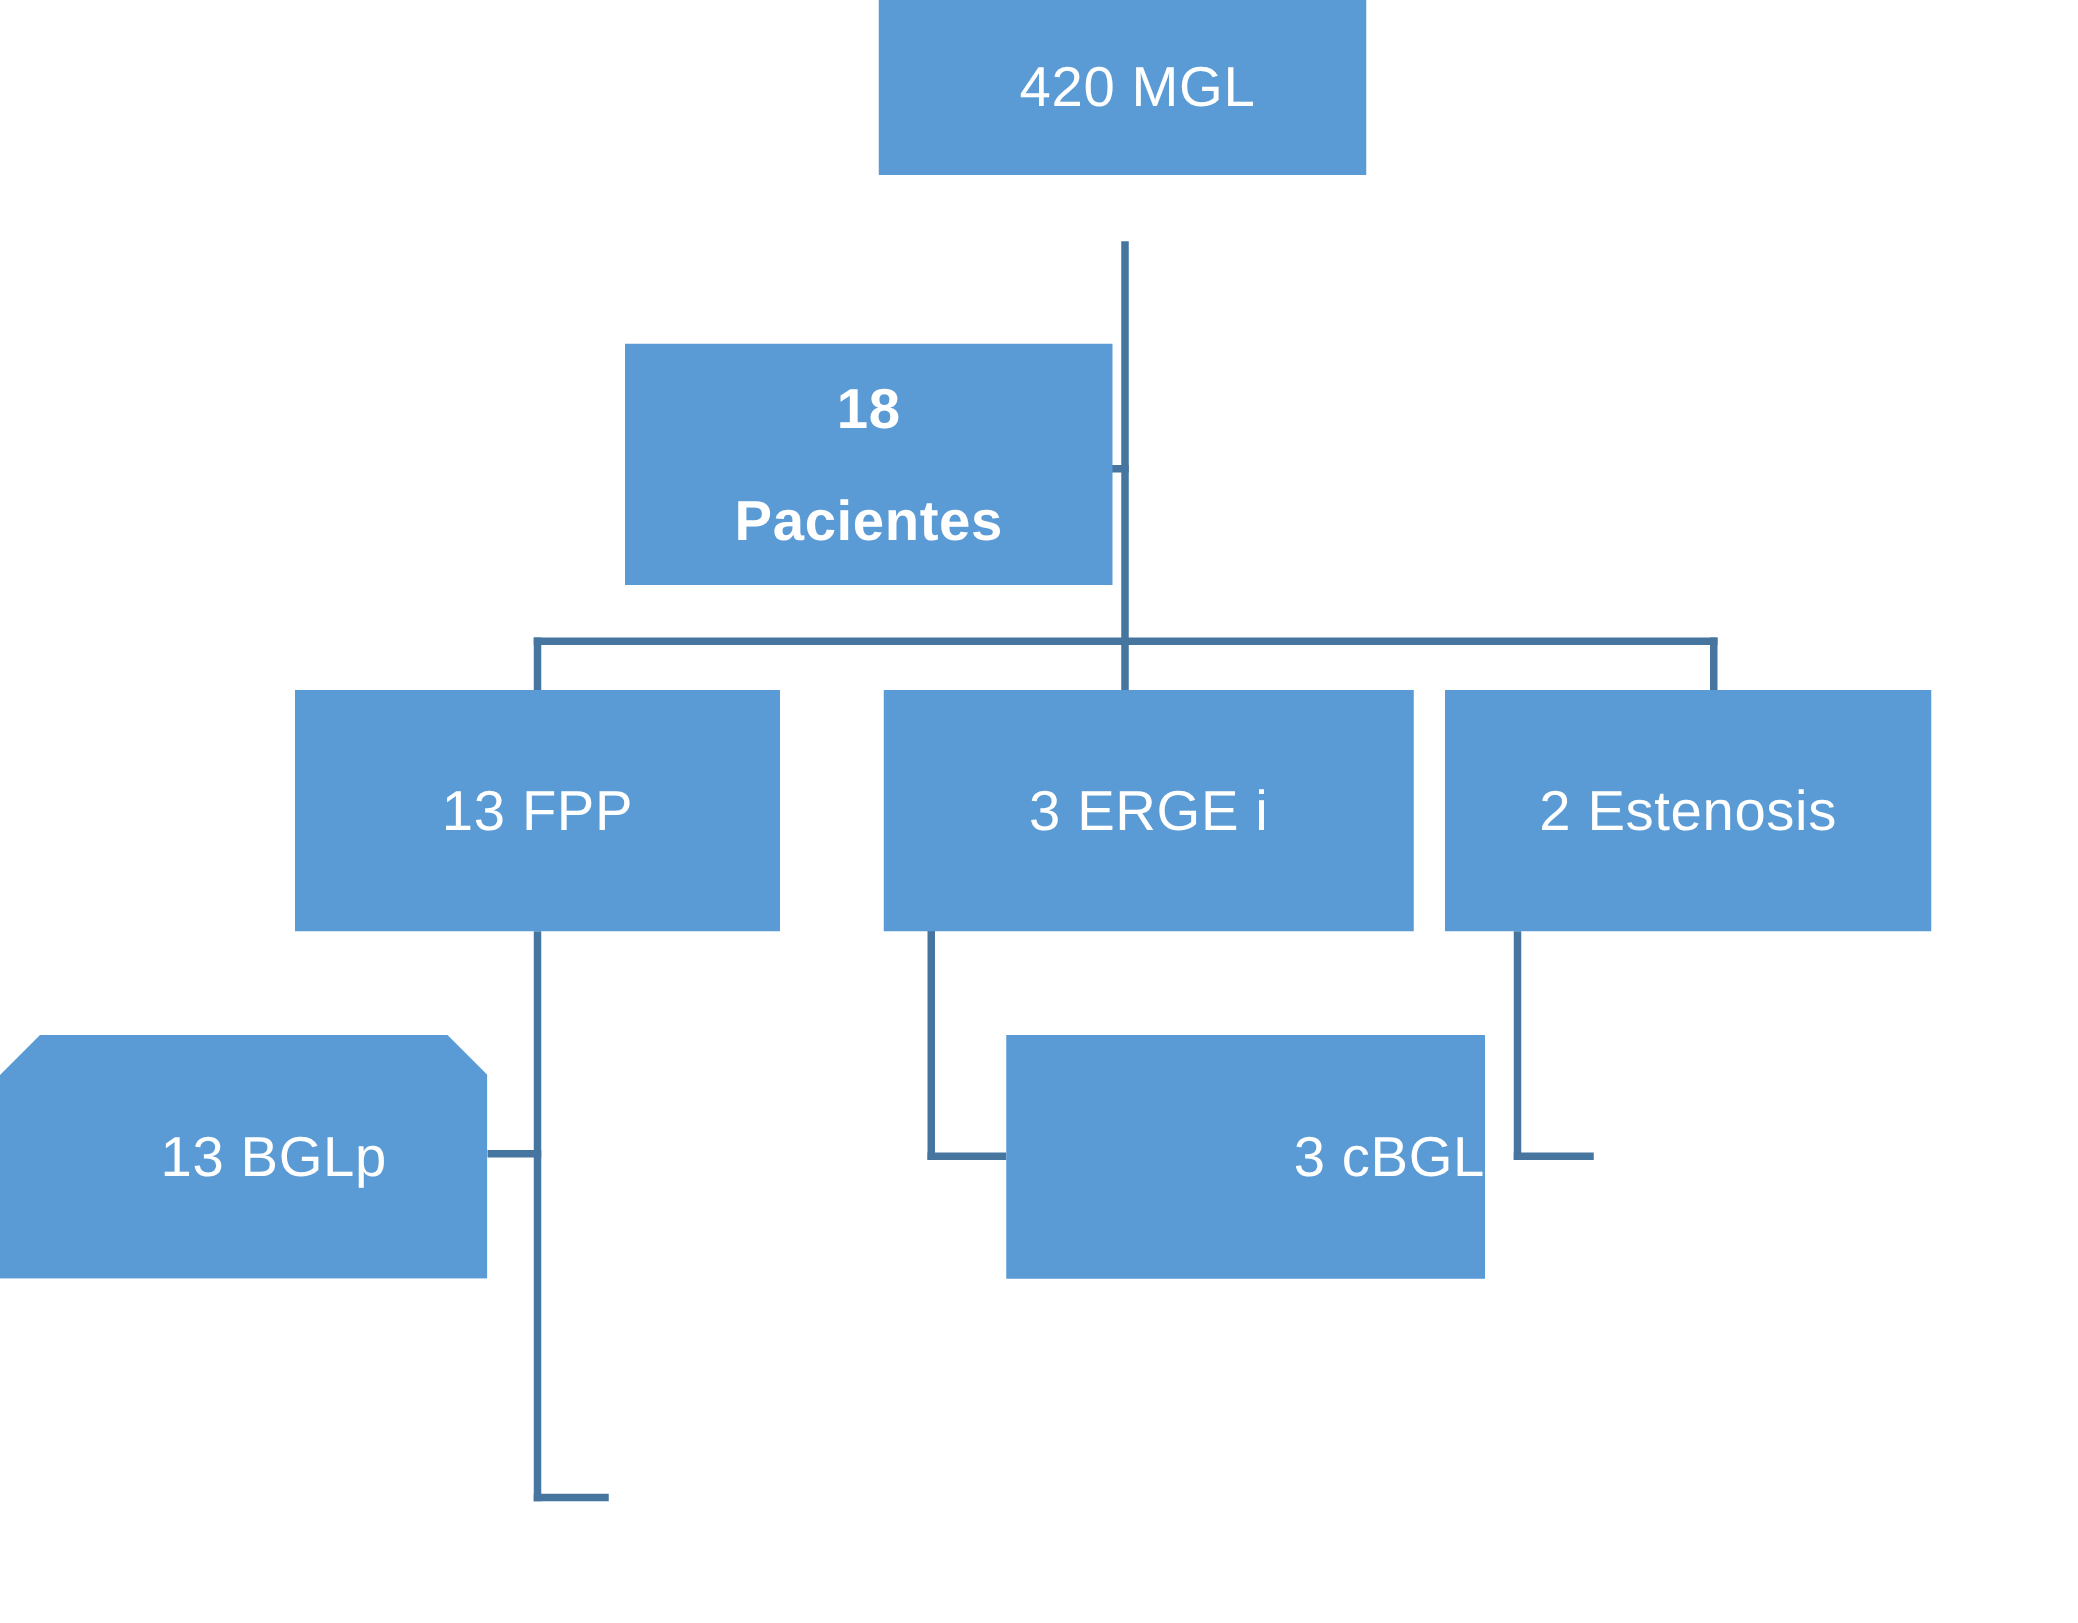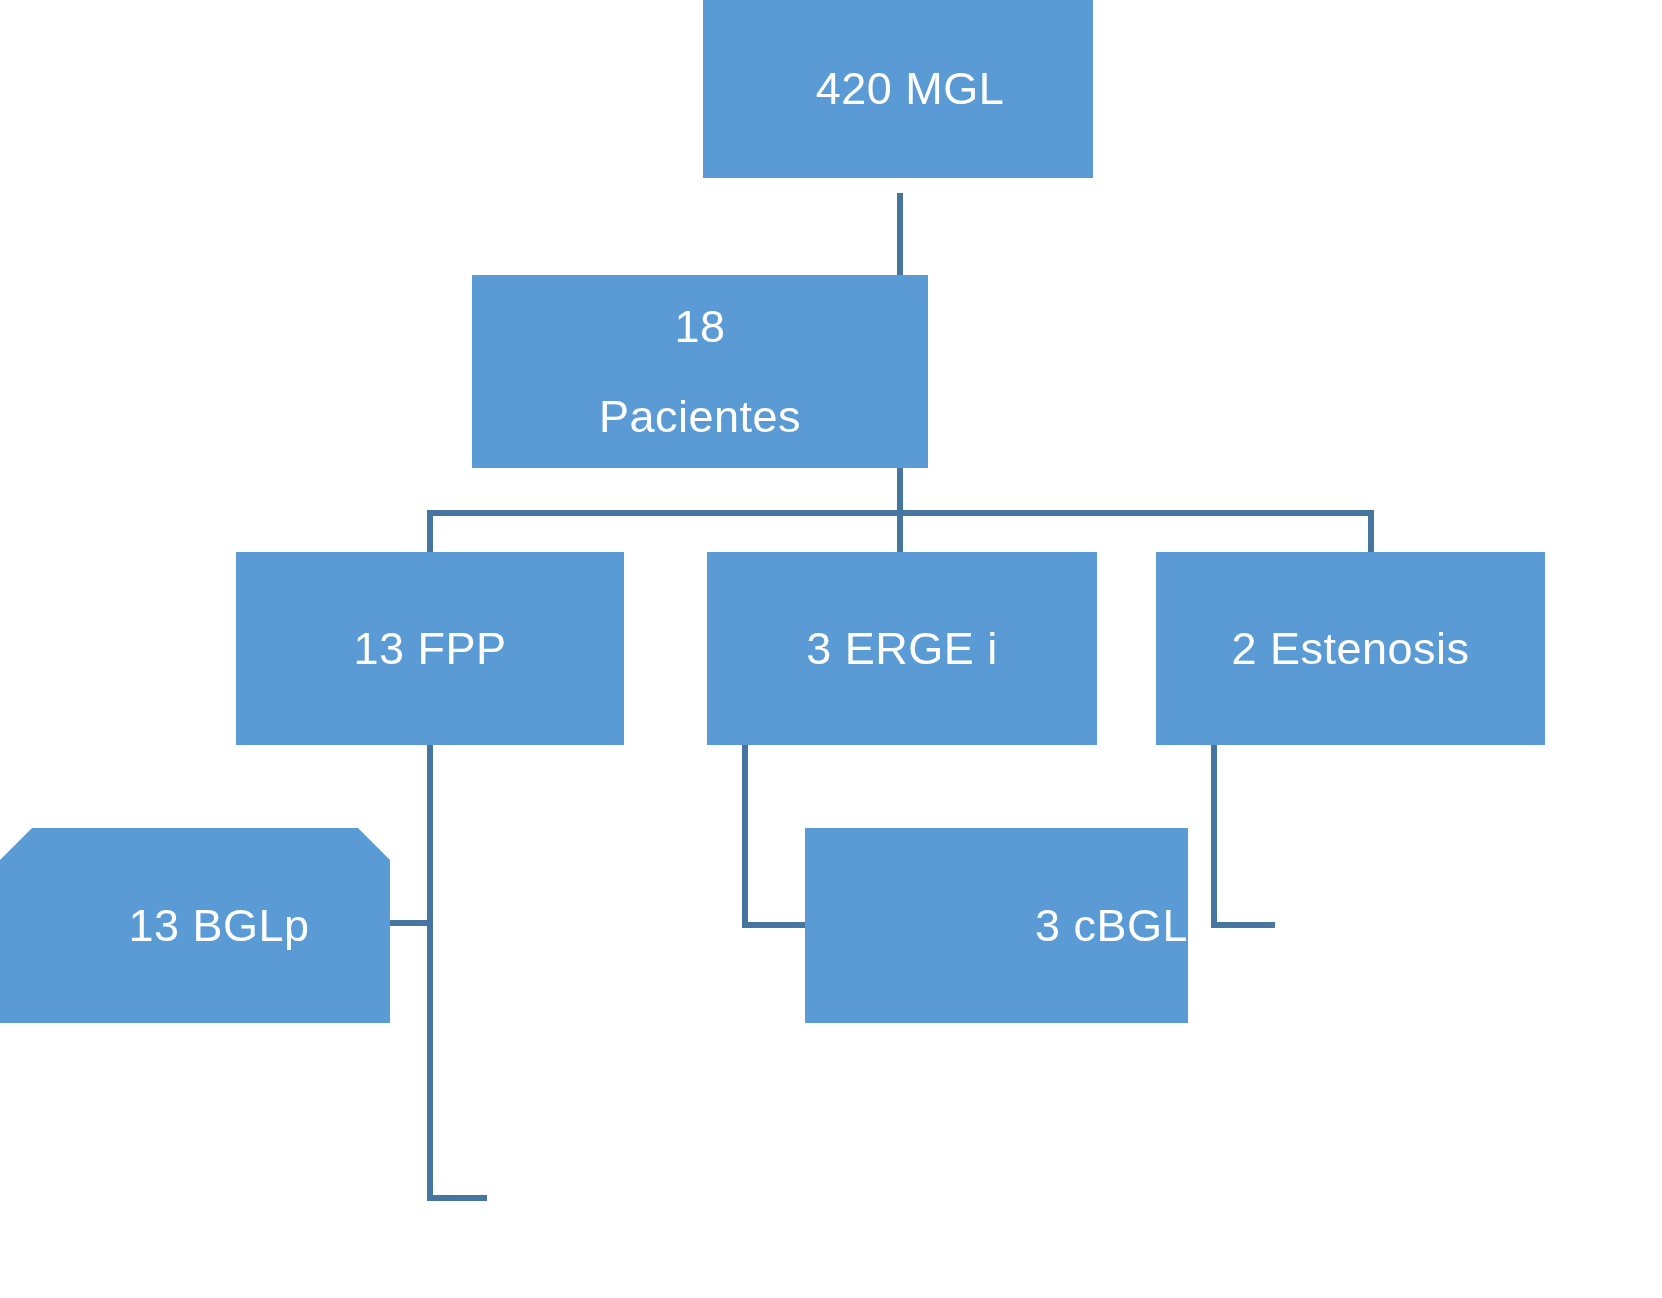--- a/index.html
+++ b/index.html
@@ -34,24 +34,24 @@
     line-height: 90px;
   }
   .node.snip-top {
     clip-path: polygon(32px 0, calc(100% - 32px) 0, 100% 32px, 100% 100%, 0 100%, 0 32px);
   }
   .conn {
     position: absolute;
     background: var(--connector, #46759F);
   }
   
-  #node-root       { left: 703px;  top: 0;      width: 390px; height: 178px; padding-left: 24px; }
-  #node-pacientes  { left: 472px;  top: 275px;  width: 456px; height: 193px; }
+  #node-root       { left: 703px;  top: 0;      width: 390px; height: 140px; padding-left: 24px; }
+  #node-pacientes  { left: 500px;  top: 275px;  width: 390px; height: 193px; font-weight: bold; }
   #node-fpp        { left: 236px;  top: 552px;  width: 388px; height: 193px; }
-  #node-erge       { left: 707px;  top: 552px;  width: 390px; height: 193px; }
+  #node-erge       { left: 707px;  top: 552px;  width: 424px; height: 193px; }
   #node-estenosis  { left: 1156px; top: 552px;  width: 389px; height: 193px; }
   #node-bglp       { left: 0;      top: 828px;  width: 390px; height: 195px; padding-left: 48px; }
   #node-cbgl3      { left: 805px;  top: 828px;  width: 383px; height: 195px; justify-content: flex-end; }
   #node-cbgl2      { left: 1275px; top: 828px;  width: 385px; height: 197px; }
   #node-bghr       { left: 487px;  top: 1102px; width: 390px; height: 196px; }
   
   #conn-main-vertical     { left: 897px;  top: 193px;  width: 6px;   height: 359px; }
   #conn-pacientes-stub    { left: 859px;  top: 372px;  width: 44px;  height: 6px;   }
   #conn-distribution      { left: 427px;  top: 510px;  width: 947px; height: 6px;   }
   #conn-fpp-stub          { left: 427px;  top: 510px;  width: 6px;   height: 42px;  }

